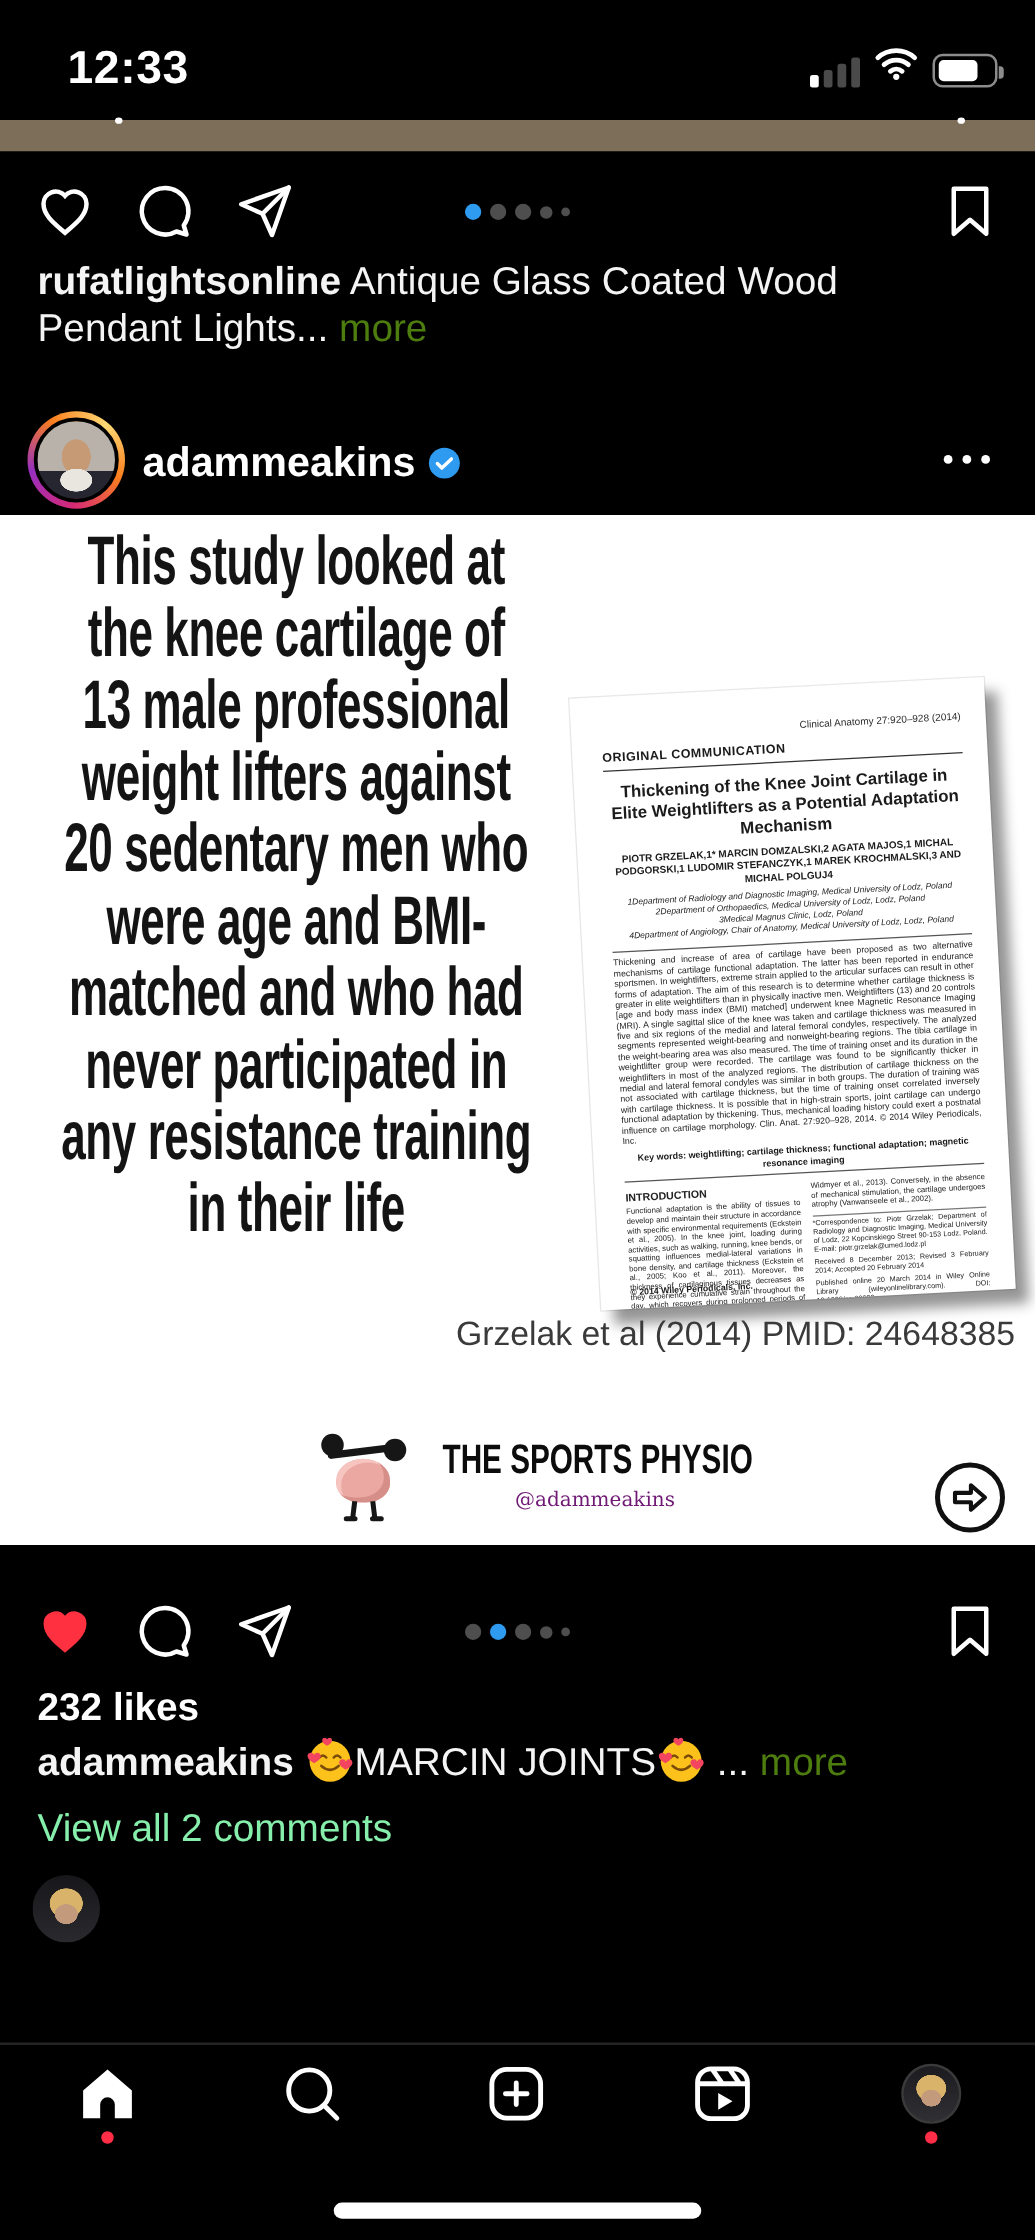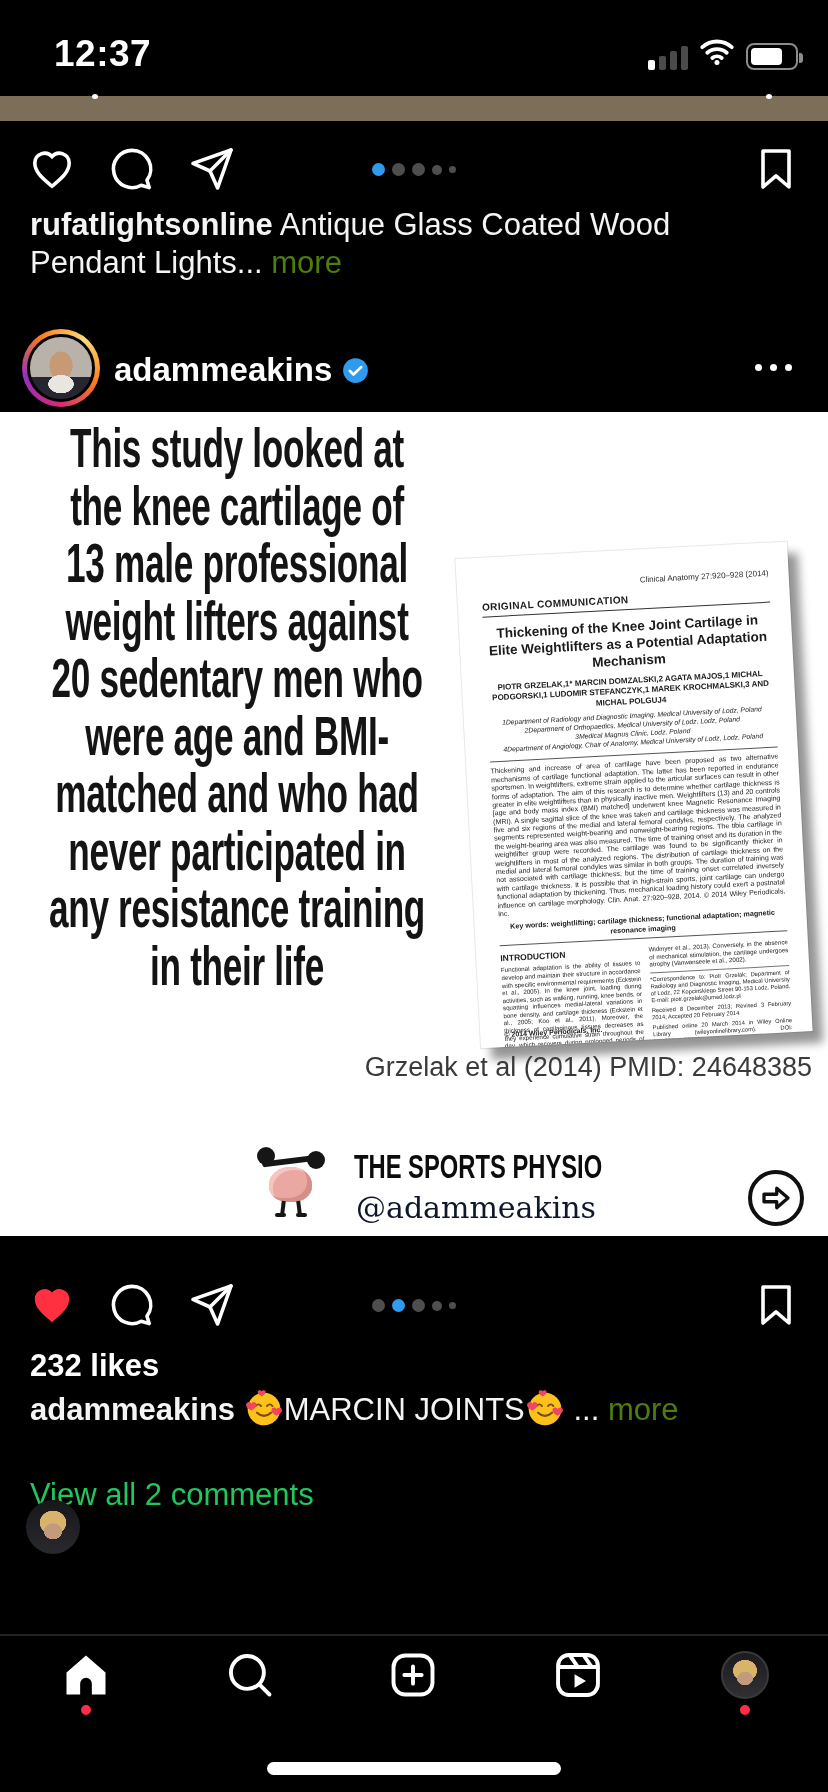--- a/index.html
+++ b/index.html
@@ -29,21 +29,21 @@
   .dots{position:absolute;left:50%;transform:translateX(-50%);display:flex;align-items:center;gap:7px;}
   .dot{width:13px;height:13px;border-radius:50%;background:#4e4e4e;}
   .dot.sm{width:10px;height:10px;}
   .dot.xs{width:7px;height:7px;}
   .dot.active{background:#2e9bf0;}
   
   .cap{position:absolute;left:30px;font-size:31px;line-height:38px;color:#f4f4f4;}
   .cap .u{font-weight:700;}
   .gray{color:#4d7c0f;}
   .likes{position:absolute;left:30px;top:1348px;font-size:31px;font-weight:700;}
-  .viewall{position:absolute;left:30px;top:1445px;font-size:31px;color:#22c55e;margin-top:32px;}
+  .viewall{position:absolute;left:30px;top:1445px;font-size:31px;color:#86efac;}
   .timestamp{position:absolute;left:30px;top:1570px;font-size:29px;color:#a8a8a8;}
   .emoji{display:inline-block;width:38px;height:38px;vertical-align:-8px;margin:0 1px;}
   
   .avatar-ring{position:absolute;left:22px;top:329px;width:78px;height:78px;border-radius:50%;padding:5px;
     background:conic-gradient(from 40deg,#feda75,#fa7e1e,#d62976,#962fbf,#fa7e1e,#feda75);}
   .avatar-photo{width:100%;height:100%;border-radius:50%;border:3px solid #000;
     background:
       radial-gradient(ellipse 21px 15px at 50% 76%,#e9e5df 0 60%,transparent 62%),
       radial-gradient(ellipse 19px 23px at 50% 46%,#c69a74 0 60%,transparent 62%),
       linear-gradient(#b8b2aa 0 64%,#262630 64% 100%);}
@@ -82,21 +82,21 @@
   .brain{position:absolute;left:9px;top:19px;width:43px;height:35px;background:#eba8a2;border-radius:52% 52% 46% 46%;
     box-shadow:inset -5px -4px 0 #d68f88,inset 4px 3px 0 #f6c5bf;}
   .leg{position:absolute;width:4px;height:13px;background:#161616;bottom:4px;}
   .leg.l{left:21px;transform:rotate(7deg);}
   .leg.r{left:37px;transform:rotate(-7deg);}
   .foot{position:absolute;bottom:1px;width:11px;height:4px;background:#161616;border-radius:2px;}
   .foot.l{left:15px;}
   .foot.r{left:36px;}
   .brand-text{width:244px;}
   .brand-name{font-size:33px;font-weight:900;color:#0c0c0c;white-space:nowrap;transform:scaleX(.72);transform-origin:0 50%;letter-spacing:0;}
-  .brand-handle{font-family:"DejaVu Serif",serif;font-size:30px;color:#0f172a;text-align:center;margin-top:4px;}
+  .brand-handle{font-family:"DejaVu Serif",serif;font-size:16px;color:#701a75;text-align:center;margin-top:4px;}
   .arrow-btn{position:absolute;left:748px;top:758px;width:56px;height:56px;border:4.5px solid #101010;border-radius:50%;
     display:flex;align-items:center;justify-content:center;}
   .arrow-btn svg{width:36px;height:36px;}
   
   .cmt-avatar{position:absolute;left:26px;top:1500px;width:54px;height:54px;border-radius:50%;
     background:
       radial-gradient(ellipse 15px 13px at 50% 58%,#c49a7c 0 60%,transparent 62%),
       radial-gradient(ellipse 21px 19px at 50% 42%,#d9b36a 0 62%,transparent 64%),
       linear-gradient(#17171a,#2a2a2e);}
   .cmt-text{position:absolute;left:100px;top:1512px;font-size:32px;color:#9b9b9b;}
@@ -111,21 +111,21 @@
       linear-gradient(#1c1c20,#2f2f34);}
   .navdot{position:absolute;top:1705px;width:10px;height:10px;border-radius:50%;background:#ff2d46;}
   .home-indicator{position:absolute;left:267px;top:1762px;width:294px;height:13px;border-radius:7px;background:#fff;}
 </style>
 </head>
 <body>
 
 <div class="screen">
 
   <div>
-    <div class="status-time">12:37</div>
+    <div class="status-time">12:33</div>
     <div class="status-icons">
       <span class="sig">
           <i></i>
           <i></i>
           <i></i>
           <i></i>
         </span>
       <span>
         <svg width="36" height="28" viewBox="0 0 24 19" fill="none" stroke="#fff" stroke-width="2.6" stroke-linecap="round">
           <path d="M2 6.2a15 15 0 0 1 20 0"></path>

